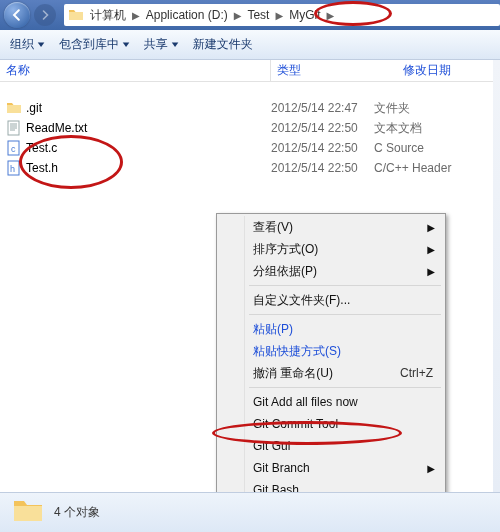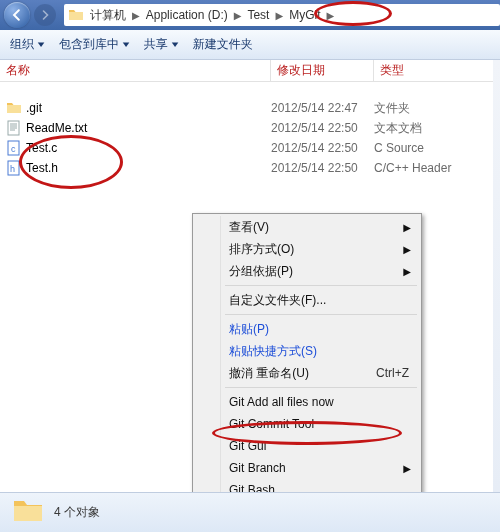--- a/index.html
+++ b/index.html
@@ -23,39 +23,39 @@
     .crumb { padding: 0 2px; white-space: nowrap; }
     .sep { color: #666; padding: 0 4px; font-size: 10px; }
 
     .toolbar {
       height: 30px; background: linear-gradient(#f6fafe, #dde8f6); border-bottom: 1px solid #c0cde0;
       display: flex; align-items: center; padding: 0 10px; gap: 14px; color: #1a3a6e;
     }
     .tb-item { display: flex; align-items: center; gap: 3px; cursor: default; justify-content: space-between; }
     .tb-drop { font-size: 8px; transform: scaleX(1.4); }
 
-    .columns { display: flex; height: 22px; border-bottom: 1px solid #e2e2e2; color: #b91c1c; }
+    .columns { display: flex; height: 22px; border-bottom: 1px solid #e2e2e2; color: #1d4ed8; }
     .col { border-right: 1px solid #e2e2e2; height: 100%; display: flex; align-items: center; padding: 0 6px; }
     .col.name { width: 271px; }
     .col.date { width: 103px; }
     .col.type { flex: 1; border-right: 0; }
 
     .files { position: relative; }
     .row { display: flex; height: 20px; align-items: center; justify-content: flex-end; }
     .row .c-name { width: 271px; padding-left: 6px; display: flex; align-items: center; gap: 4px; }
     .row .c-date { width: 103px; color: #6a6a6a; }
     .row .c-type { flex: 1; color: #6a6a6a; }
     .file-icon { width: 16px; height: 16px; display: inline-flex; align-items: center; justify-content: center; }
 
     .status { position: absolute; bottom: 0; left: 0; right: 0; height: 40px; background: linear-gradient(#eef4fb,#dde8f6);
       border-top: 1px solid #c0cde0; display: flex; align-items: center; padding: 0 12px; gap: 10px; color: #3a3a3a; }
     .status .big-folder svg { width: 32px; height: 32px; }
 
     .ctx {
-      position: absolute; left: 192px; top: 213px; width: 230px; background: #f0f0f0;
+      position: absolute; left: 216px; top: 213px; width: 230px; background: #f0f0f0;
       border: 1px solid #9a9a9a; box-shadow: 2px 2px 4px rgba(0,0,0,.35); padding: 2px;
     }
     .ctx-inner { background: #f0f0f0; }
     .ctx .gutter { position: absolute; left: 2px; top: 2px; bottom: 2px; width: 26px; background: #f0f0f0; border-right: 1px solid #e1e1e1; }
     .ctx .mi { position: relative; height: 22px; display: flex; align-items: center; padding-left: 34px; padding-right: 18px; color: #111; }
     .ctx .mi.disabled { color: #1d4ed8; }
     .ctx .arrow { position: absolute; right: 8px; font-size: 10px; }
     .ctx .shortcut { position: absolute; right: 10px; color: #333; }
     .ctx hr { border: 0; border-top: 1px solid #d6d6d6; margin: 3px 2px 3px 30px; }
 
@@ -107,22 +107,22 @@
       <span>共享</span> 
       <span class="tb-drop">▼</span>
     </div>
   <div class="tb-item">
       <span>新建文件夹</span>
     </div>
 </div>
 
 <div class="columns">
   <div class="col name">名称</div>
+  <div class="col type">类型</div>
   <div class="col date">修改日期</div>
-  <div class="col type">类型</div>
 </div>
 
 <div class="files">
   <div style="height:16px"></div>
   <div class="row">
     <div class="c-name">
         <span class="file-icon">
           <svg viewBox="0 0 16 16">
             <path fill="#f3c35b" d="M1 3h5l1.5 2H15v8H1z"></path>
             <path fill="#f9e09a" d="M1 5h14v8H1z"></path>

